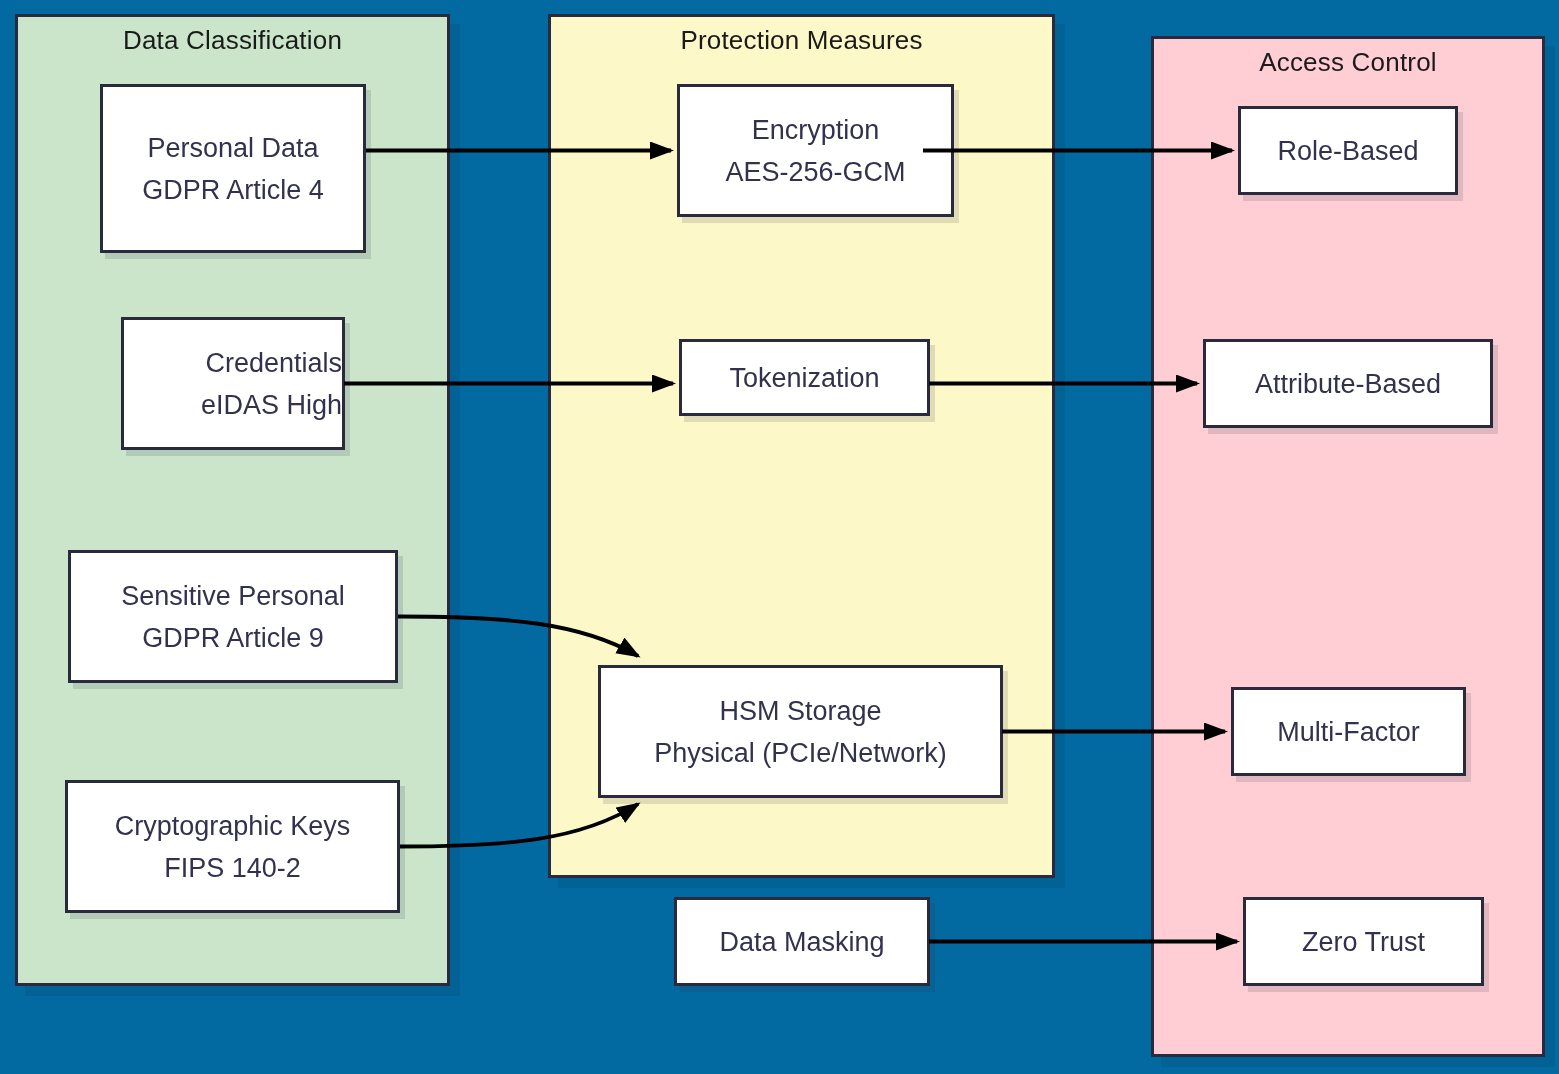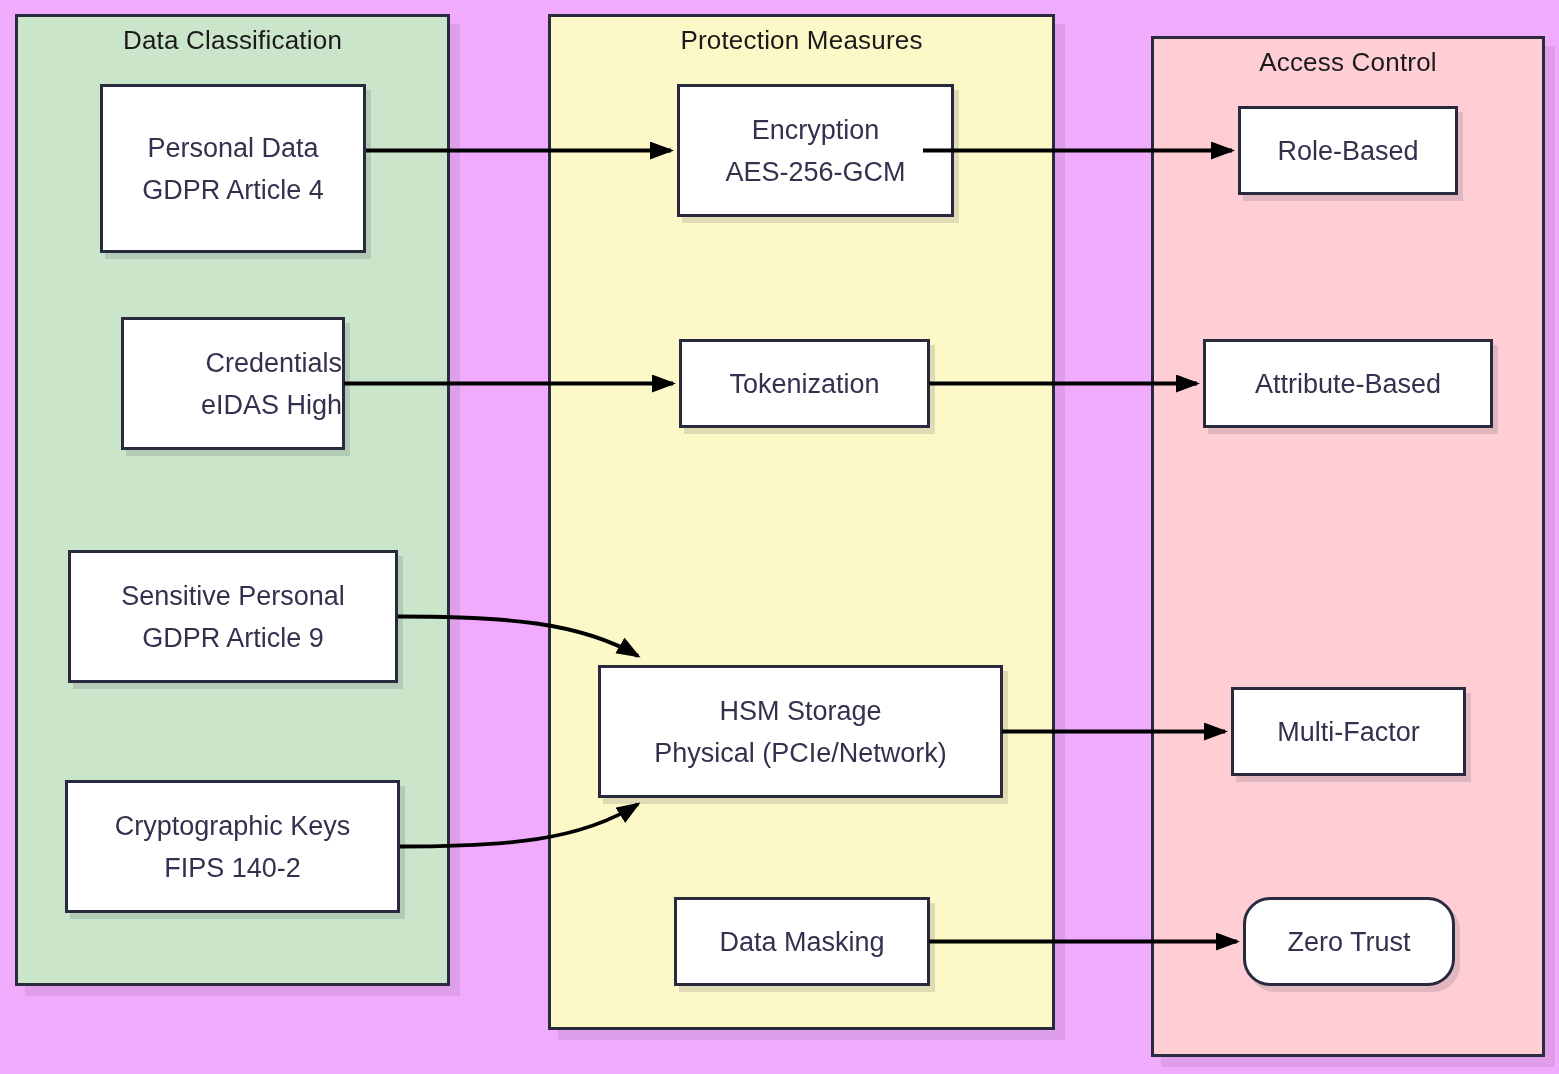--- a/index.html
+++ b/index.html
@@ -1,19 +1,19 @@
 <!DOCTYPE html>
 <html style="--panel_green: #cae5ca; --panel_yellow: #fdf8c8; --panel_pink: #ffced4; --border: #2a2a3f; --node_fill: #ffffff; --node_text: #32324e; --title_text: #1a1a1a; --arrow: #000000;"><head>
 <meta charset="utf-8">
 <style>
   html,body{margin:0;padding:0;background:#ffffff;}
   #canvas{
     position:relative;
     width:1559px;height:1074px;
-    background:#f0abfc;
+    background:#0369a1;
     font-family:"Liberation Sans", sans-serif;
     overflow:hidden;
   }
   .panel{
     position:absolute;
     border:3.5px solid var(--border,#2a2a3f);
     box-shadow:10px 10px 0 rgba(0,0,0,0.07);
     box-sizing:border-box;
   }
   .panel-title{
@@ -57,21 +57,21 @@
 </style>
 </head>
 <body>
 
 <div id="canvas">
 
   <div class="panel" style="left:15px;top:14px;width:435px;height:972px;background:var(--panel_green,#cae5ca);">
     <div class="panel-title">Data Classification</div>
   </div>
 
-  <div class="panel" style="left:548px;top:14px;width:507px;height:1016px;background:var(--panel_yellow,#fdf8c8);">
+  <div class="panel" style="left:548px;top:14px;width:507px;height:864px;background:var(--panel_yellow,#fdf8c8);">
     <div class="panel-title">Protection Measures</div>
   </div>
 
   <div class="panel" style="left:1151px;top:36px;width:394px;height:1021px;background:var(--panel_pink,#ffced4);">
     <div class="panel-title">Access Control</div>
   </div>
 
   <div class="node" style="left:100px;top:84px;width:266px;height:169px;text-align:right;">
     <span>Personal Data</span>
     <span>GDPR Article 4</span>
@@ -90,21 +90,21 @@
   <div class="node" style="left:65px;top:780px;width:335px;height:133px;">
     <span>Cryptographic Keys</span>
     <span>FIPS 140-2</span>
   </div>
 
   <div class="node" style="left:677px;top:84px;width:277px;height:133px;">
     <span>Encryption</span>
     <span>AES-256-GCM</span>
   </div>
 
-  <div class="node" style="left:679px;top:339px;width:251px;height:89px;">
+  <div class="node" style="left:679px;top:339px;width:251px;height:77px;">
     <span>Tokenization</span>
   </div>
 
   <div class="node" style="left:598px;top:665px;width:405px;height:133px;">
     <span>HSM Storage</span>
     <span>Physical (PCIe/Network)</span>
   </div>
 
   <div class="node" style="left:674px;top:897px;width:256px;height:89px;">
     <span>Data Masking</span>
@@ -115,21 +115,21 @@
   </div>
 
   <div class="node" style="left:1203px;top:339px;width:290px;height:89px;">
     <span>Attribute-Based</span>
   </div>
 
   <div class="node" style="left:1231px;top:687px;width:235px;height:89px;">
     <span>Multi-Factor</span>
   </div>
 
-  <div class="node" style="left:1243px;top:897px;width:212px;height:89px;border-radius:27px;">
+  <div class="node" style="left:1243px;top:897px;width:241px;height:89px;">
     <span>Zero Trust</span>
   </div>
 
   <svg id="edges" width="1559" height="1074" viewBox="0 0 1559 1074">
     <defs>
       <marker id="arrow" markerUnits="userSpaceOnUse" markerWidth="26" markerHeight="20" refX="21" refY="9" orient="auto">
         <path class="arrowhead" d="M0,0 L24,9 L0,18 Z"></path>
       </marker>
     </defs>
 

